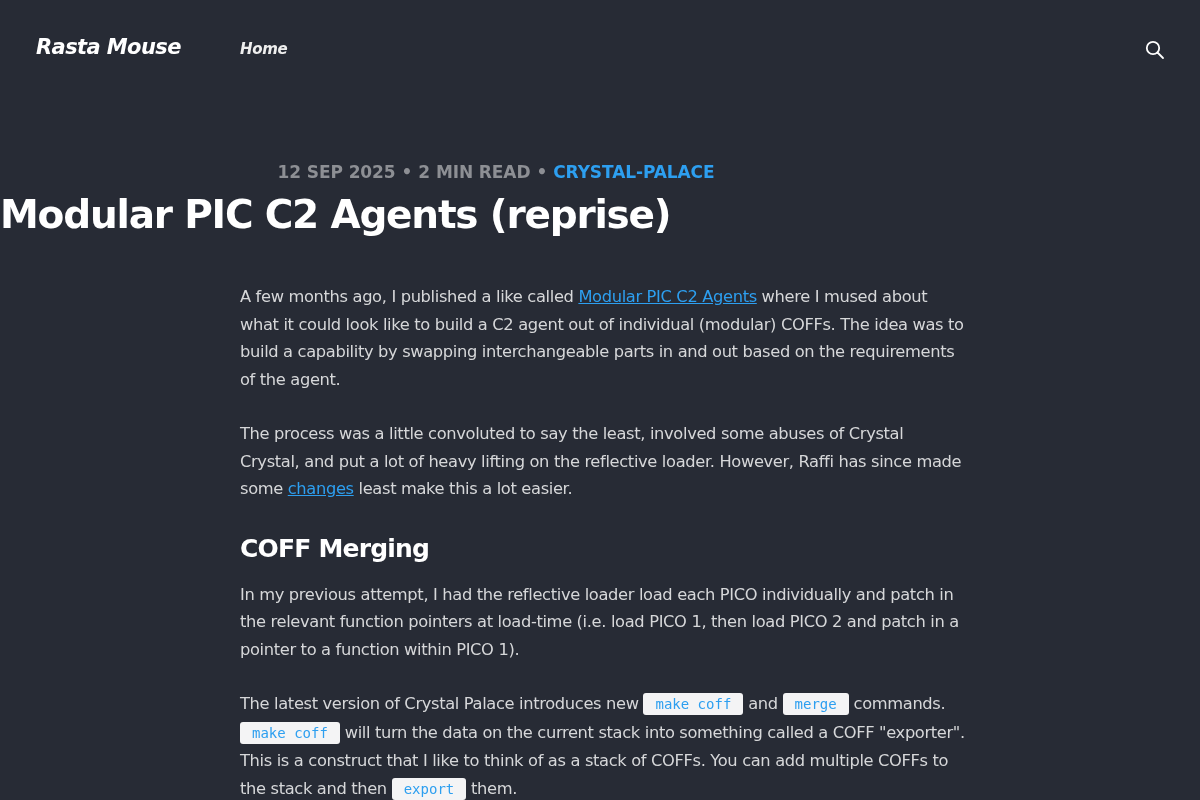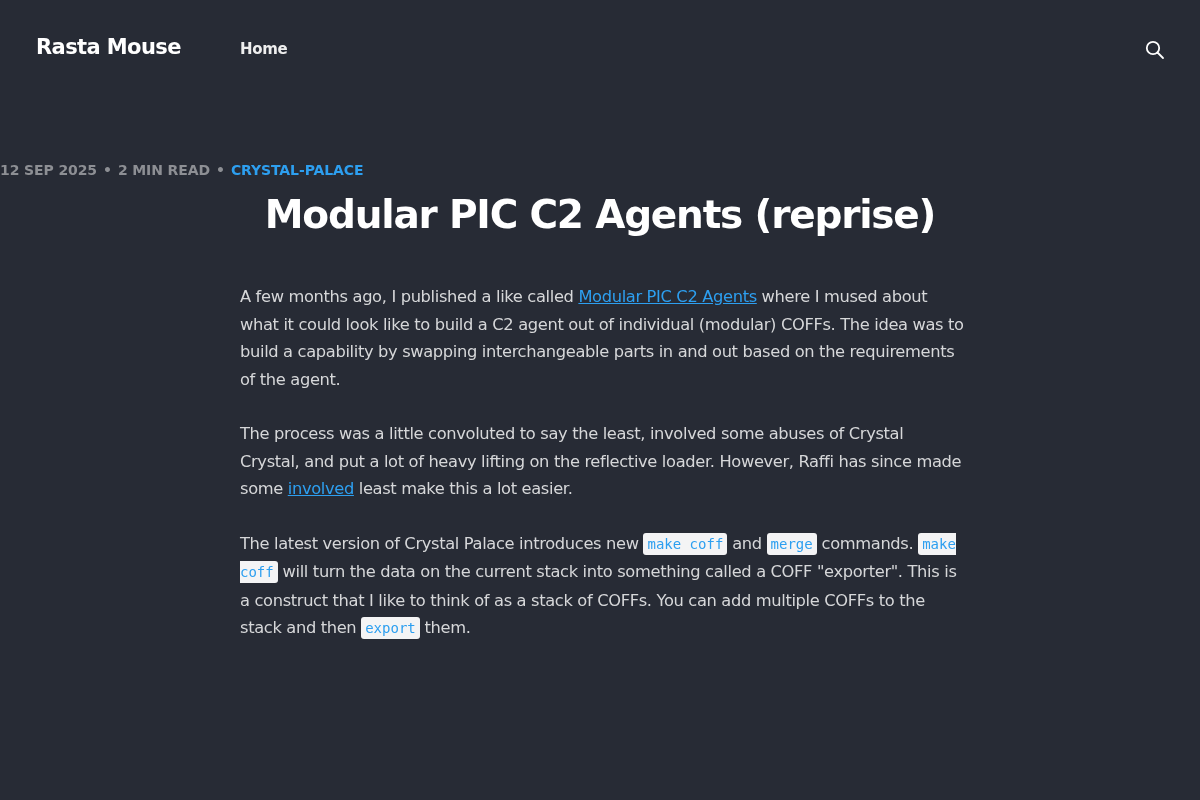--- a/index.html
+++ b/index.html
@@ -9,20 +9,21 @@
       overflow: hidden;
       background: #272b35;
       font-family: "DejaVu Sans", sans-serif;
       color: #d6d7d9;
     }
     .header {
       position: absolute;
       top: 0; left: 0;
       width: 1116px;
       height: 100px;
+      font-style: italic;
     }
     .site-title {
       position: absolute;
       left: 36px;
       top: 35px;
       font-size: 21px;
       font-weight: bold;
       color: #ffffff;
       letter-spacing: -0.6px;
       text-decoration: none;
@@ -44,33 +45,33 @@
       top: 39px;
       width: 22px;
       height: 22px;
       cursor: pointer;
     }
     .meta {
       position: absolute;
       top: 162px;
       left: 0;
       width: 992px;
-      font-size: 14px;
+      text-align: center;
+      font-size: 17px;
       font-weight: bold;
       color: #8d8f94;
       letter-spacing: -0.1px;
     }
     .meta .dot { margin: 0 6px; }
     .meta .tag { color: #2d9ff0; text-decoration: none; }
     .post-title {
       position: absolute;
       top: 188px;
       left: 0;
       width: 1200px;
-      text-align: center;
       font-size: 39px;
       font-weight: bold;
       color: #ffffff;
       letter-spacing: -1.2px;
       line-height: 54px;
     }
     .content {
       position: absolute;
       top: 283px;
       left: 240px;
@@ -93,21 +94,21 @@
       letter-spacing: -0.8px;
       margin-top: 28px;
       margin-bottom: 14px;
       line-height: 36px;
     }
     code {
       font-family: "DejaVu Sans Mono", monospace;
       font-size: 14px;
       background: #f4f4f5;
       color: #2d9ff0;
-      padding: 3px 4px;
+      padding: 3px 12px;
       border-radius: 3px;
       letter-spacing: 0;
     }
   </style>
 </head>
 <body>
 
 <header class="header">
   <a class="site-title">Rasta Mouse</a>
   <a class="nav-home">Home</a>
@@ -121,18 +122,20 @@
 
 <div class="meta">
   <span>12 SEP 2025</span><span class="dot">•</span><span>2 MIN READ</span><span class="dot">•</span><a class="tag">CRYSTAL-PALACE</a>
 </div>
 
 <h1 class="post-title">Modular PIC C2 Agents (reprise)</h1>
 
 <article class="content">
   <p><span>A few months ago, I published a like called </span><a>Modular PIC C2 Agents</a><span> where I mused about what it could look like to build a C2 agent out of individual (modular) COFFs. The idea was to build a capability by swapping interchangeable parts in and out based on the requirements of the agent.</span></p>
 
-  <p><span>The process was a little convoluted to say the least, involved some abuses of Crystal Crystal, and put a lot of heavy lifting on the reflective loader. However, Raffi has since made some </span><a>involved</a><span> least make this a lot easier.</span></p>
+  <p><span>The process was a little convoluted to say the least, involved some abuses of Crystal Crystal, and put a lot of heavy lifting on the reflective loader. However, Raffi has since made some </span><a>changes</a><span> least make this a lot easier.</span></p>
 
+  <h2>COFF Merging</h2>
 
+  <p>In my previous attempt, I had the reflective loader load each PICO individually and patch in the relevant function pointers at load-time (i.e. load PICO 1, then load PICO 2 and patch in a pointer to a function within PICO 1).</p>
 
   <p><span>The latest version of Crystal Palace introduces new </span><code>make coff</code><span> and </span><code>merge</code><span> commands. </span><code>make coff</code><span> will turn the data on the current stack into something called a COFF "exporter". This is a construct that I like to think of as a stack of COFFs. You can add multiple COFFs to the stack and then </span><code>export</code><span> them.</span></p>
 </article>
 
 </body></html>

